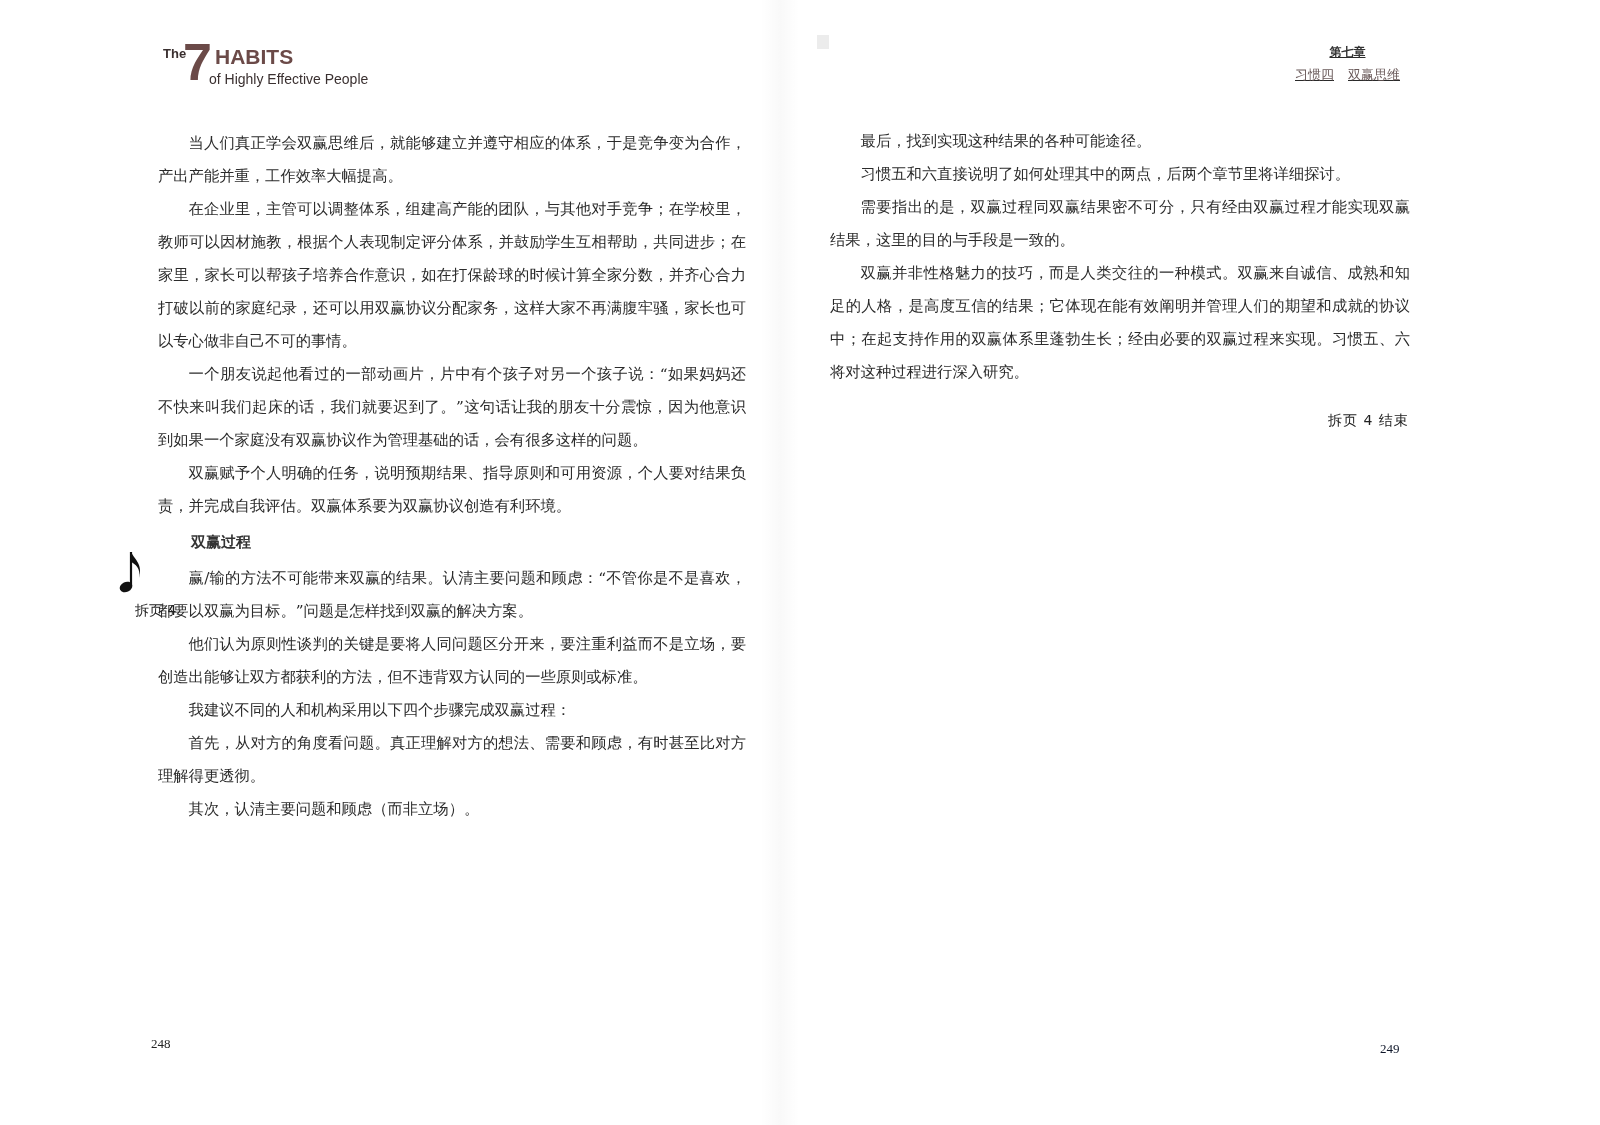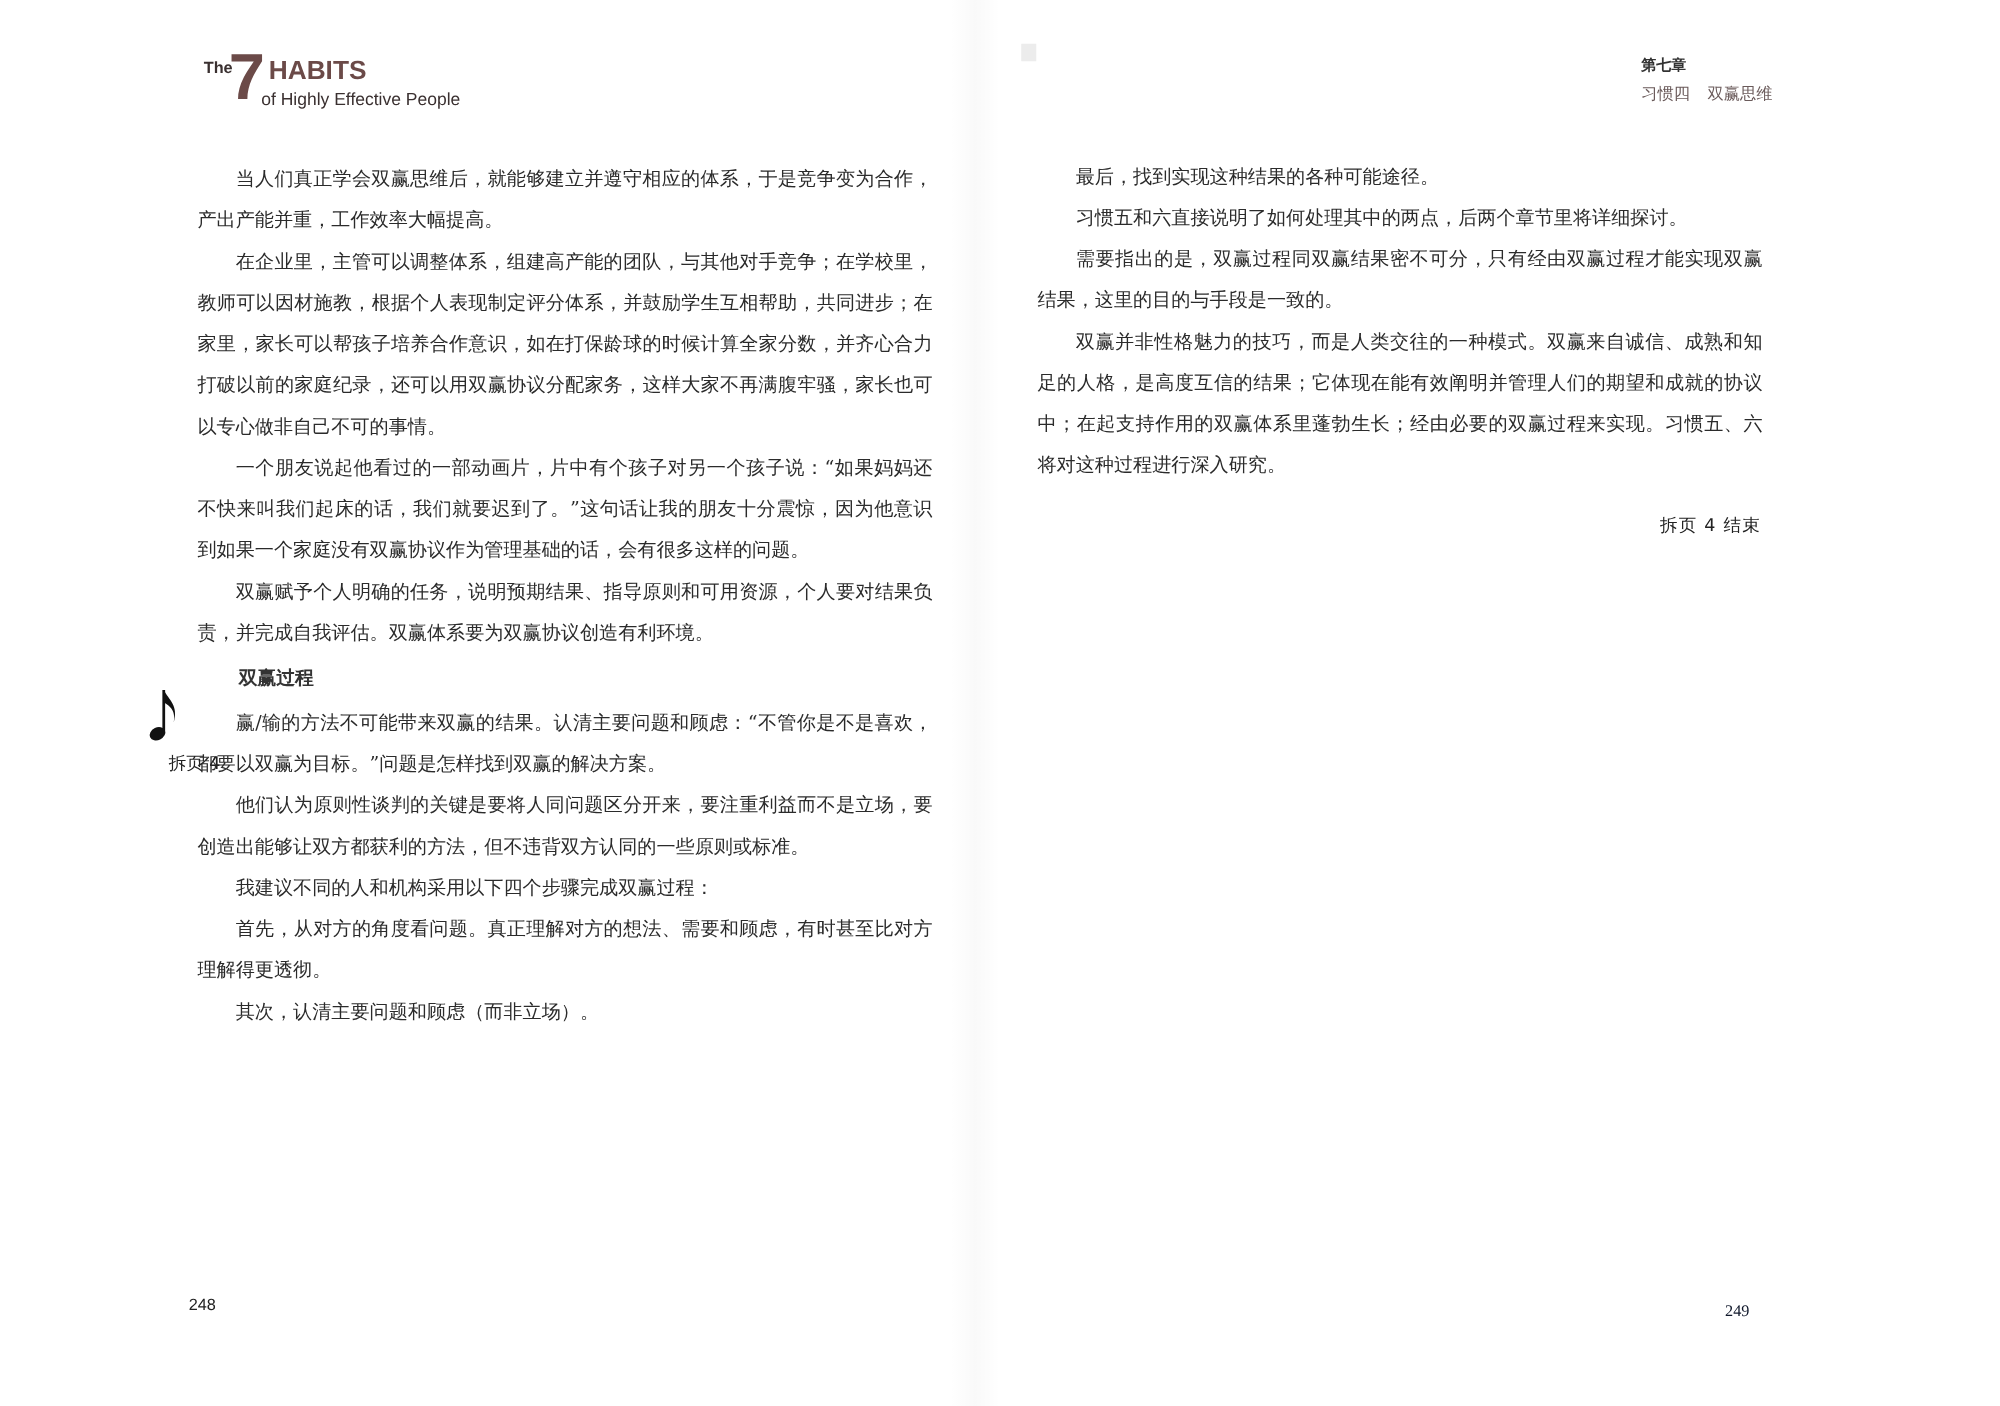--- a/index.html
+++ b/index.html
@@ -16,40 +16,40 @@
   }
 
   
   .logo { position: absolute; left: 163px; top: 42px; width: 200px; height: 50px; }
   .logo .the { position: absolute; left: 0; top: 4px; font-family: "Liberation Sans", sans-serif; font-weight: bold; font-size: 13px; color: #3a3030; }
   .logo .seven { position: absolute; left: 20px; top: -6px; font-family: "Liberation Sans", sans-serif; font-weight: bold; font-size: 52px; line-height: 52px; color: #6b4a48; letter-spacing: -2px; }
   .logo .habits { position: absolute; left: 52px; top: 3px; font-family: "Liberation Sans", sans-serif; font-weight: bold; font-size: 21px; color: #6b4a48; letter-spacing: 0px; }
   .logo .sub { position: absolute; left: 46px; top: 29px; font-family: "Liberation Sans", sans-serif; font-size: 14px; color: #3a3030; white-space: nowrap; }
 
   
-  .run-head { position: absolute; right: 182px; top: 44px; text-align: left; }
+  .run-head { position: absolute; right: 200px; top: 44px; text-align: center; text-decoration: underline; }
   .run-head .chapter { font-family: "DejaVu Sans", sans-serif; font-weight: bold; font-size: 12px; color: #333; }
   .run-head .habit { margin-top: 5px; font-family: "DejaVu Serif", serif; font-size: 13px; color: #6a5a5a; word-spacing: 12px; }
   .run-head .habit span { margin-left: 14px; }
 
   .scan-mark { position: absolute; left: 817px; top: 35px; width: 12px; height: 14px; background: #ececec; }
 
   
   .text-block { position: absolute; font-size: 15.3px; line-height: 33px; color: #2b2b2b; }
   .left-body { left: 158px; top: 127px; width: 588px; }
   .right-body { left: 830px; top: 125px; width: 580px; }
   .para { margin: 0; text-indent: 2em; text-align: justify; }
   .section-title { margin: 3px; padding-left: 2em; font-family: "DejaVu Sans", sans-serif; font-weight: bold; font-size: 15px; color: #333; }
 
   
   .music-note { position: absolute; left: 117px; top: 548px; width: 30px; height: 46px; }
   .margin-label { position: absolute; left: 107px; top: 602px; font-family: "DejaVu Sans", sans-serif; font-size: 14px; color: #222; margin-left: 28px; }
   .end-label { position: absolute; left: 1328px; top: 412px; font-family: "DejaVu Sans", sans-serif; font-size: 14px; color: #222; letter-spacing: 1px; }
 
-  .page-num { position: absolute; font-family: Liberation Sans, sans-serif; font-size: 13px; color: #222; }
+  .page-num { position: absolute; font-family: Liberation Serif, serif; font-size: 13px; color: #222; }
   .page-num.left { left: 151px; top: 1036px; }
   .page-num.right { left: 1380px; top: 1041px; font-family: "Liberation Serif", serif; color: #0f172a; }
 </style>
 </head>
 <body>
 
 <div class="gutter-shade"></div>
 
 <div class="page page-left">
 

